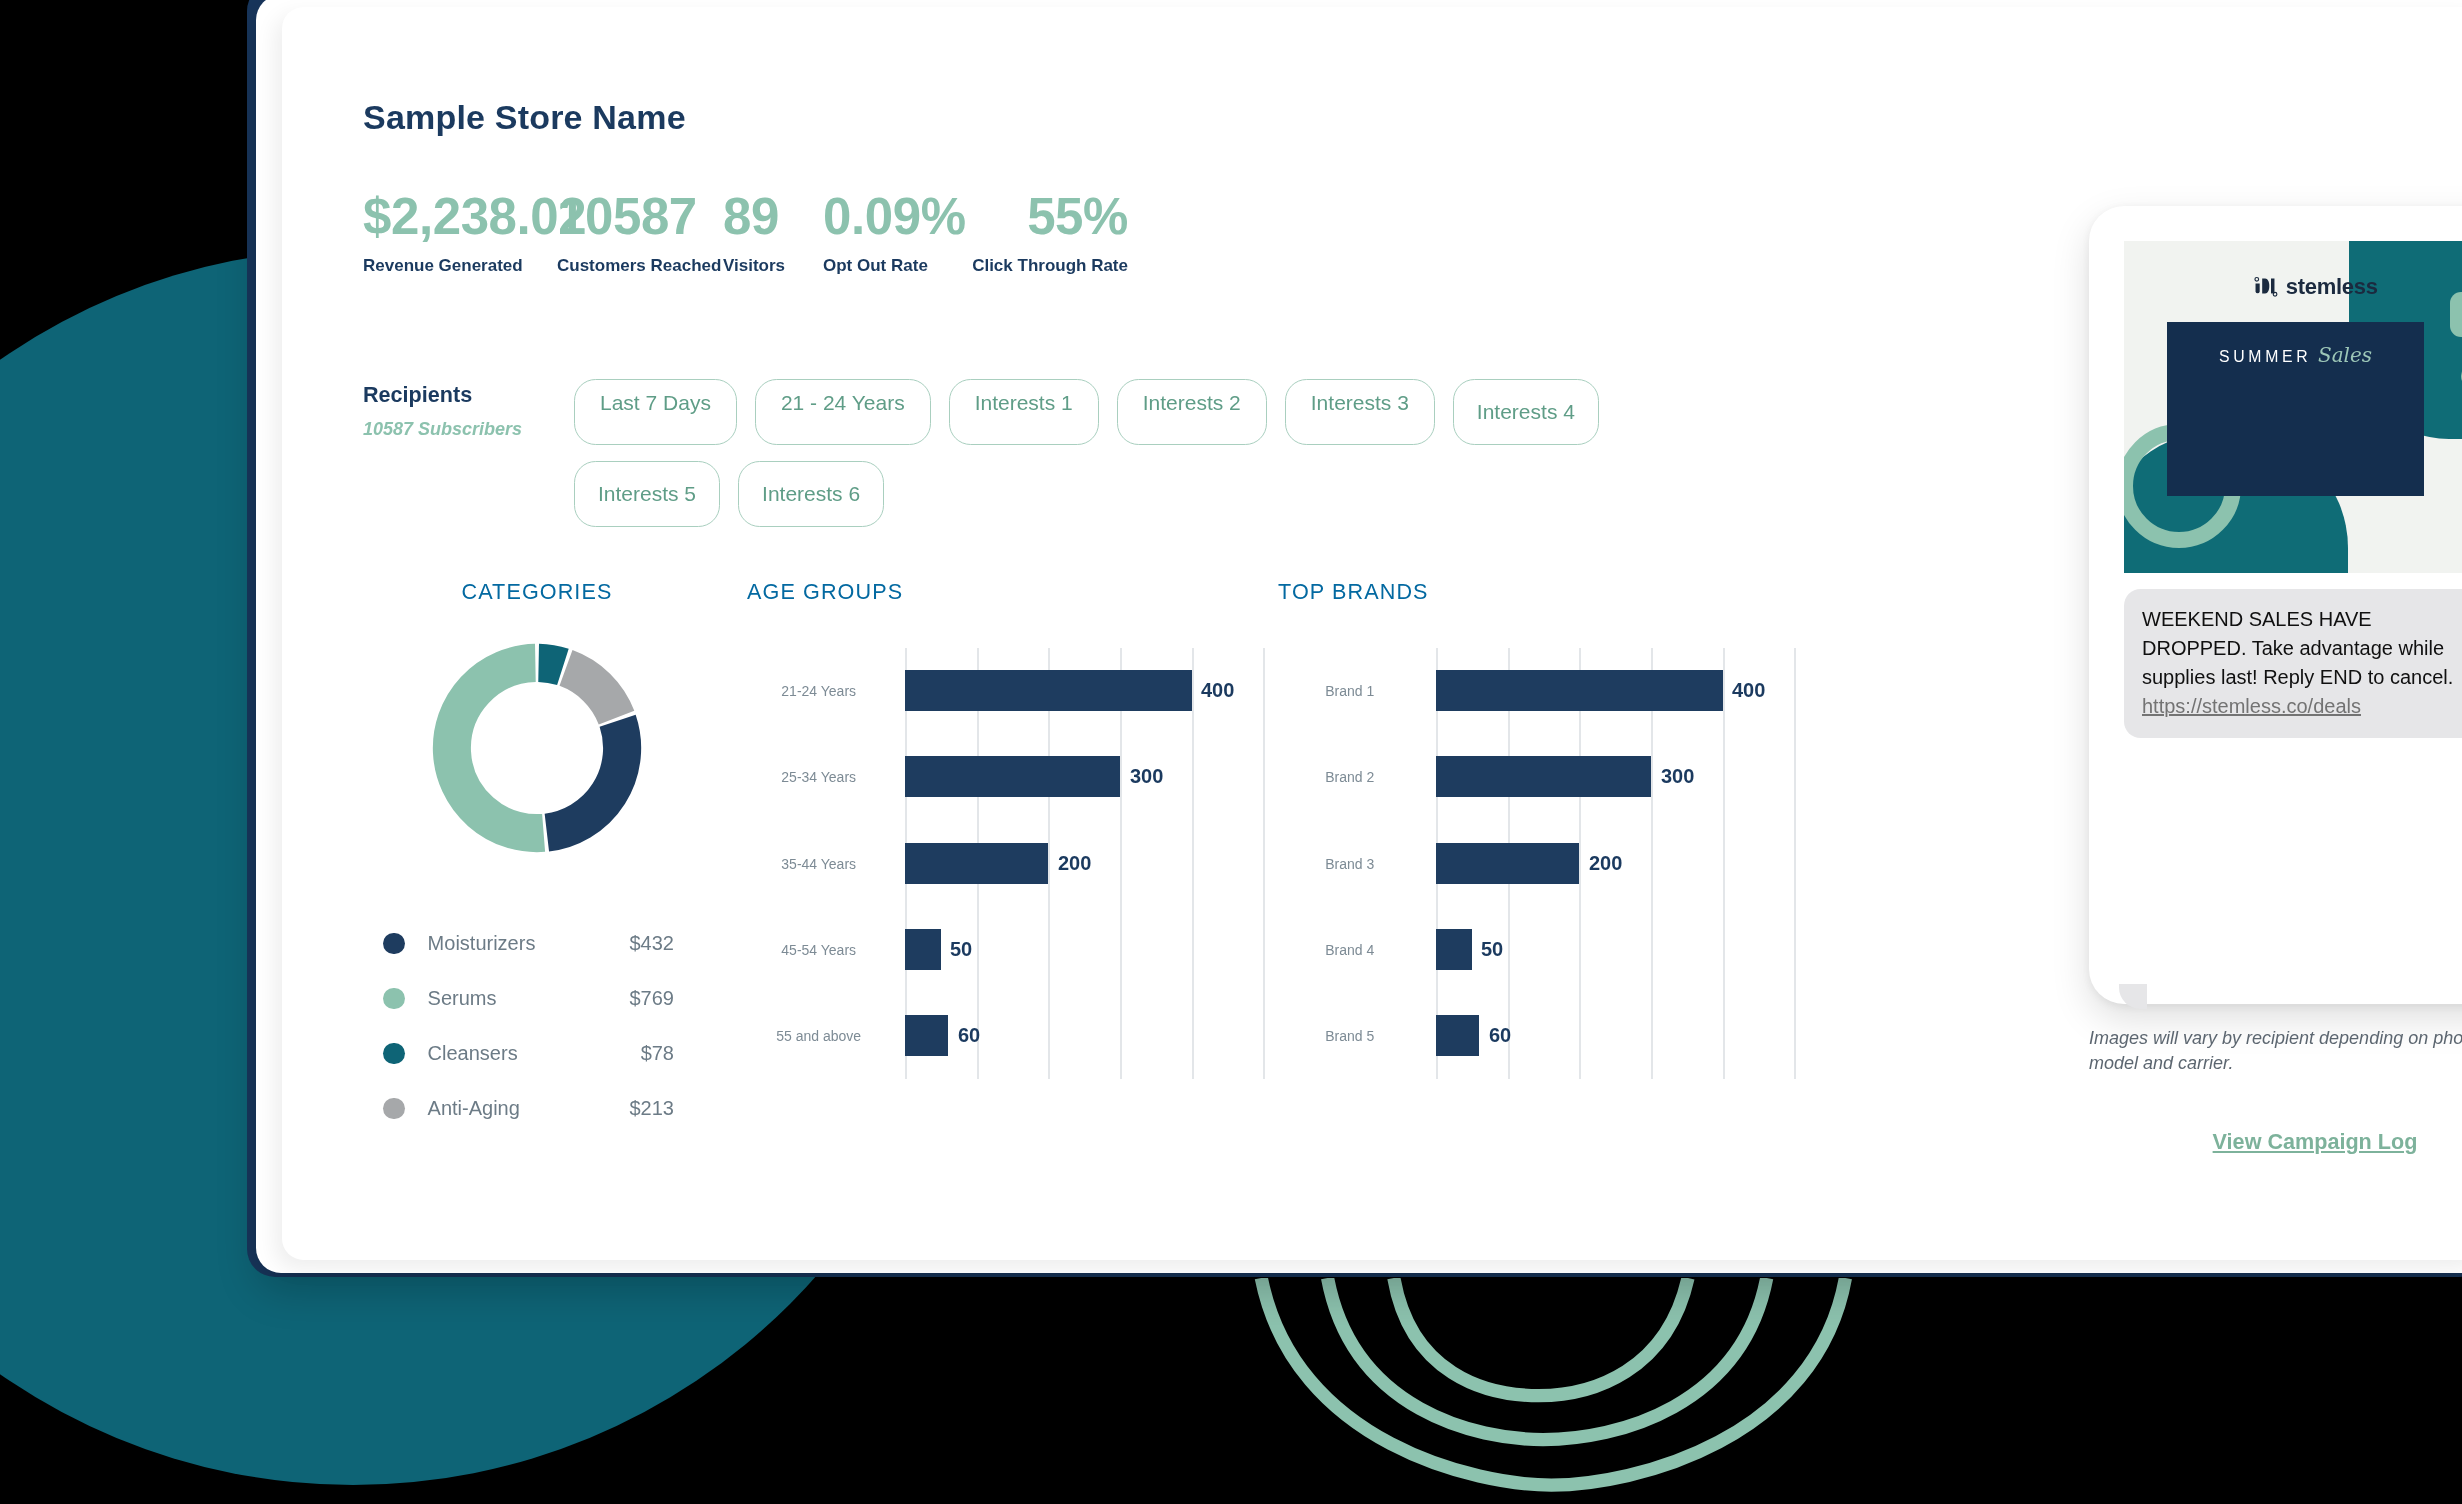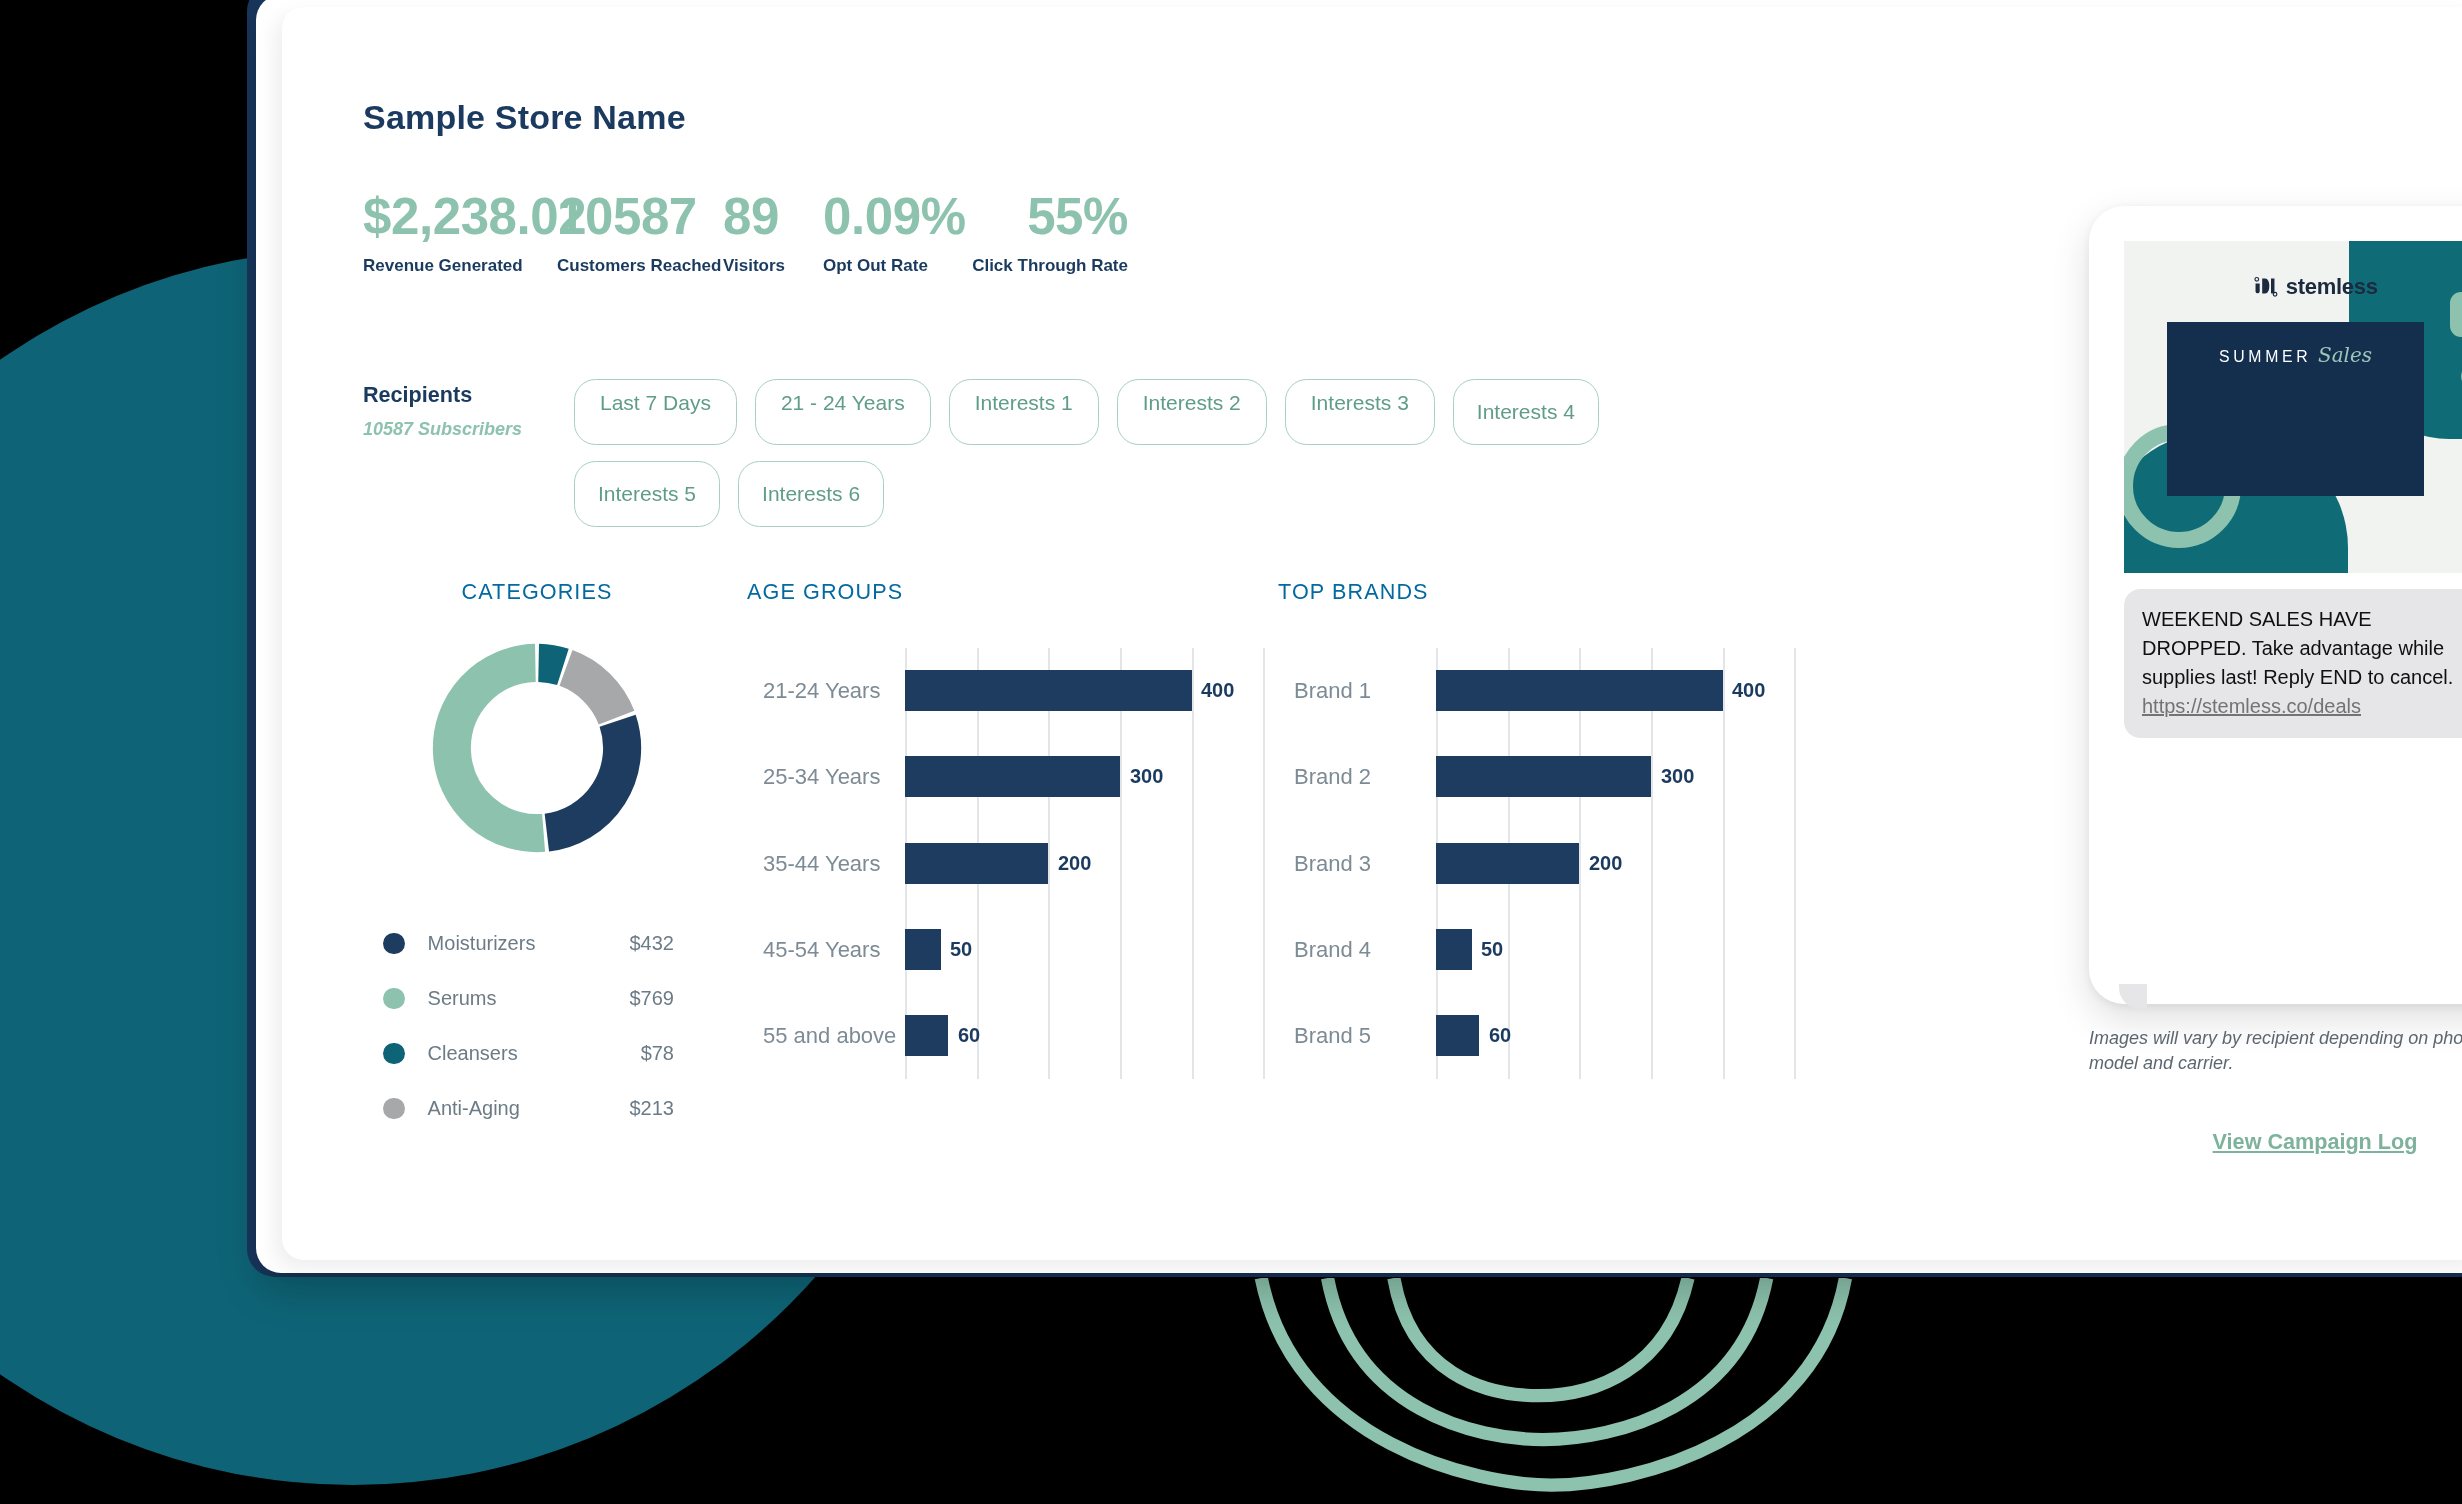--- a/index.html
+++ b/index.html
@@ -88,22 +88,22 @@
   .bars-panel{ position:absolute; top:572px; width:531px; }
   .bp-age{ left:465px; }
   .bp-brand{ left:996px; }
   .plot{ position:relative; margin-top:43px; height:431px; }
   .grid-area{
     position:absolute; left:158px; top:0; right:15px; bottom:0;
   }
   .gline{ position:absolute; top:0; bottom:0; width:1.7px; background:#e3e6e9; }
   .brow{ position:absolute; left:0; right:0; height:86px; display:flex; align-items:center; }
   .brow-label{
-    position:absolute; left:16px; width:151px; text-align:left;
-    font-size:22px; color:#7d8b95; padding-right:11.6px;
+    position:absolute; left:2px; width:151px; text-align:center;
+    font-size:14px; color:#7d8b95; padding-right:11.6px;
   }
   .bar{ position:absolute; left:158px; height:41px; background:#1e3c5f; }
   .bar-val{ position:absolute; font-size:20px; font-weight:bold; color:#1b3a5f; }
 
   
   .phone{
     position:absolute; left:1807px; top:199px;
     width:452px; height:798px;
     background:#ffffff; border-radius:35px;
     box-shadow:0 15px 38px rgba(0,0,0,.13), 0 2.5px 8.3px rgba(0,0,0,.06);

